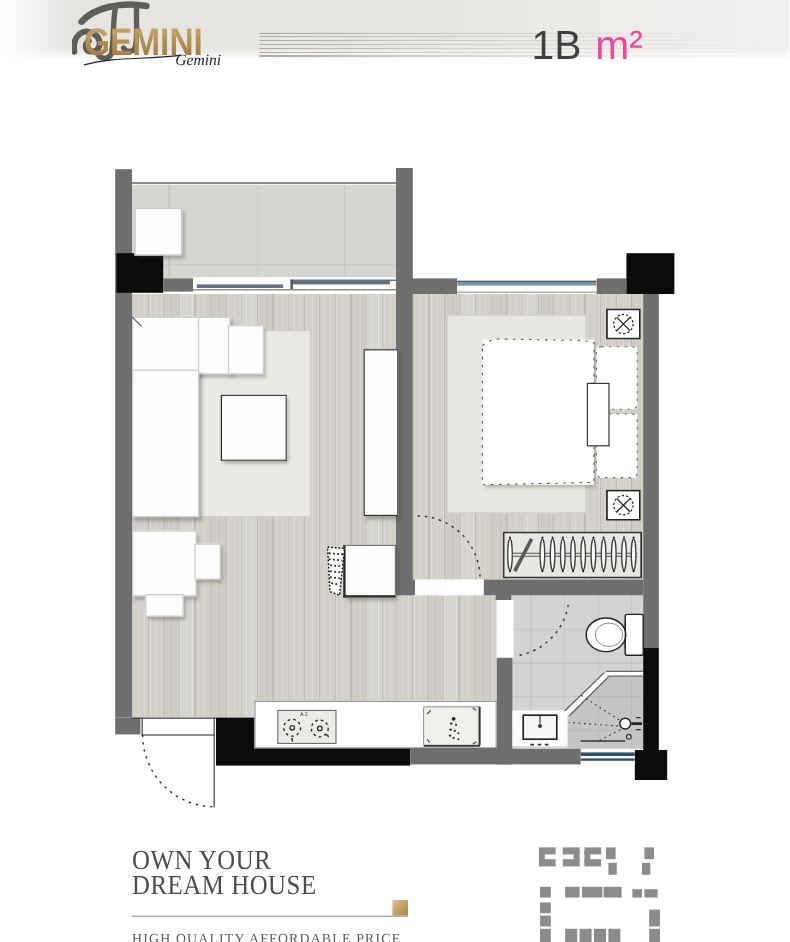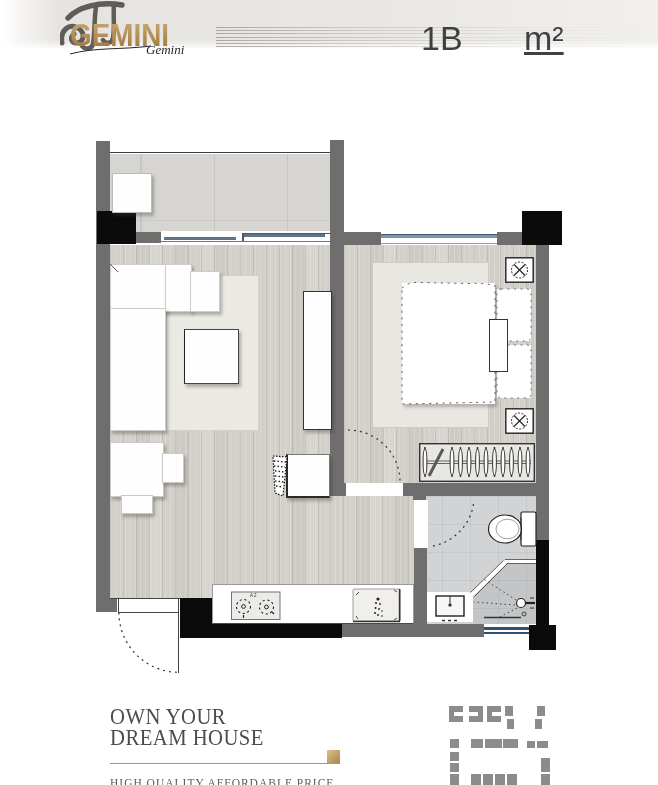--- a/index.html
+++ b/index.html
@@ -40,24 +40,24 @@
 
   <div class="abs" style="left:70px;top:19px;width:130px;font-weight:bold;font-size:32px;line-height:32px;letter-spacing:0px;transform:scaleX(0.87);transform-origin:left;
      background:linear-gradient(180deg,#c9ab74 0%,#a07538 100%);-webkit-background-clip:text;color:transparent;">GEMINI</div>
 
   <div class="abs" style="left:146px;top:42px;font-family:'Liberation Serif',serif;font-style:italic;font-size:13px;color:#23232b;">Gemini</div>
 
   <svg class="abs" style="left:68px;top:42px;" width="85" height="14" viewBox="0 0 85 14">
     <path d="M2,12 C28,5 52,8 83,4" fill="none" stroke="#23232b" stroke-width="1"></path>
   </svg>
 
-  <div class="abs" id="t1b" style="left:421px;top:21px;font-size:34px;line-height:34px;color:#3f3f3f;">1B</div>
-
-
-  <div class="abs" id="tm2" style="left:524px;top:21px;font-size:34px;line-height:34px;color:#404040;text-decoration:underline;">m²</div>
+  <div class="abs" id="t1b" style="left:443px;top:21px;font-size:34px;line-height:34px;color:#3f3f3f;">1B</div>
+
+
+  <div class="abs" id="tm2" style="left:496px;top:21px;font-size:34px;line-height:34px;color:#ec4899;">m²</div>
 
   <div class="abs" style="left:110px;top:154px;width:220px;height:78px;background:#d6d5d2;
     background-image:repeating-linear-gradient(90deg, rgba(0,0,0,0.07) 0 1px, rgba(0,0,0,0) 1px 73px),
                      linear-gradient(180deg, rgba(0,0,0,0) 66px, rgba(0,0,0,0.05) 66px, rgba(0,0,0,0.05) 67px, rgba(0,0,0,0) 67px);
     background-position:31px 0,0 0;"></div>
 
   <div class="abs" style="left:110px;top:152px;width:220px;height:1.2px;background:#3c3c3c;"></div>
 
   <div class="abs wood" style="left:110px;top:245px;width:220px;height:353px;"></div>
 

